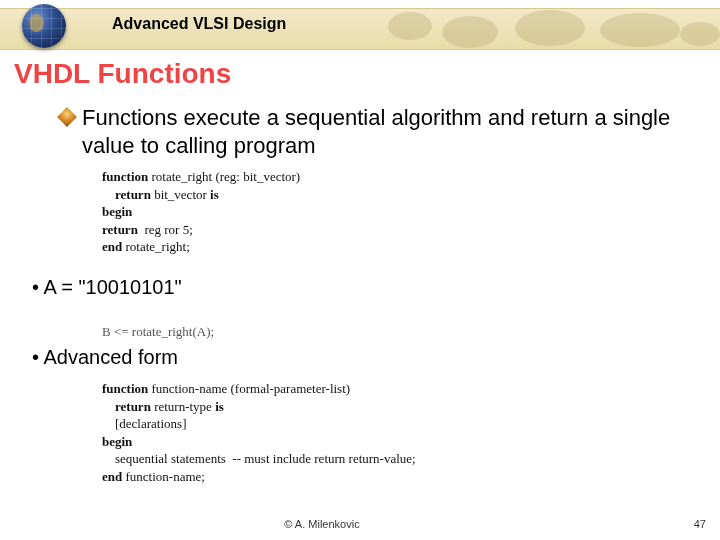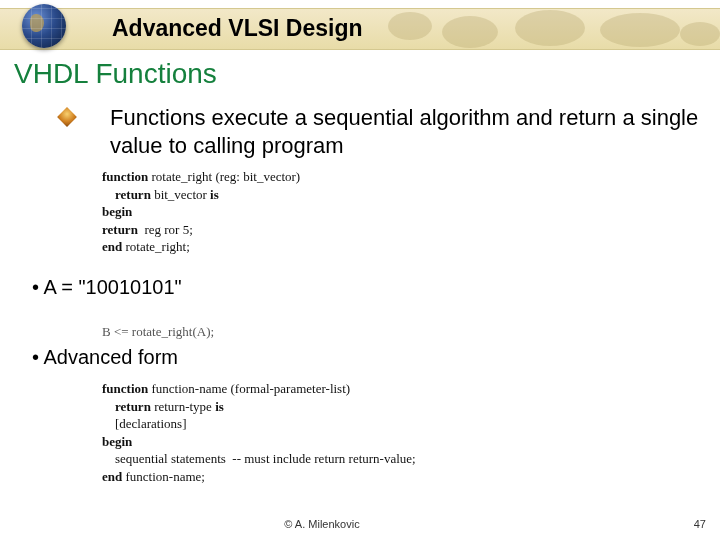--- a/index.html
+++ b/index.html
@@ -55,38 +55,37 @@
     top: 0; left: 0; right: 0; bottom: 0;
     border-radius: 50%;
     background:
       repeating-linear-gradient(0deg, transparent 0 9px, rgba(255,255,255,0.15) 9px 10px),
       repeating-linear-gradient(90deg, transparent 0 9px, rgba(255,255,255,0.15) 9px 10px);
   }
   .header-title {
     position: absolute;
     top: 15px;
     left: 112px;
-    font-size: 23px;
+    font-size: 16px;
     font-weight: bold;
     color: #000;
   }
   .slide-title {
     position: absolute;
     top: 58px;
     left: 14px;
     font-size: 28px;
-    font-weight: normal;
-    color: #15803d;
+    font-weight: bold;
+    color: #ef4444;
   }
   .bullet-row {
     position: absolute;
     left: 60px;
     display: flex;
     align-items: flex-start;
-    gap: 28px;
   }
   .bullet-icon {
     width: 14px;
     height: 14px;
     margin-top: 6px;
     margin-right: 8px;
     background: radial-gradient(circle at 35% 35%, #f8d070 0%, #d08020 60%, #8a4a10 100%);
     flex-shrink: 0;
     transform: rotate(45deg);
   }

